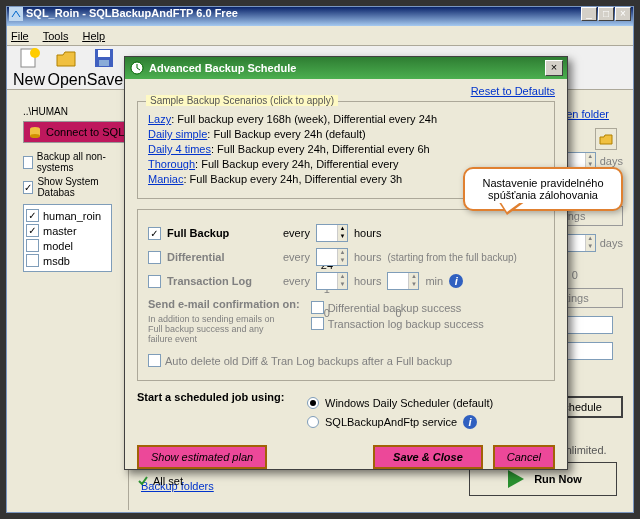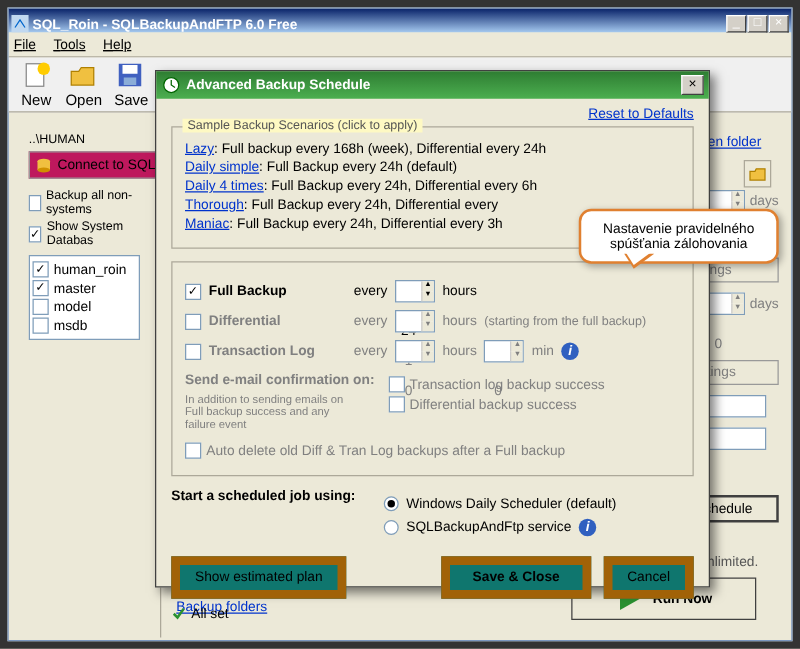--- a/index.html
+++ b/index.html
@@ -1,43 +1,43 @@
 <!DOCTYPE html>
 <html><head>
 <meta charset="utf-8">
 <style>
 * { box-sizing: border-box; margin: 0; padding: 0; font-family: Tahoma, sans-serif; font-size: 11px; }
 body { background: #333; width: 640px; height: 519px; position: relative; }
 
 .main-window { position: absolute; left: 6px; top: 6px; width: 628px; height: 507px; background: #ece9d8; border: 1px solid #7a96bf; }
-.titlebar { height: 19px; background: linear-gradient(#0a246a, #a6caf0); color: #fff; display: flex; align-items: flex-end; padding: 0 2px; }
+.titlebar { height: 19px; background: linear-gradient(#0a246a, #a6caf0); color: #fff; display: flex; align-items: flex-start; padding: 0 2px; }
 .titlebar svg { margin-right: 3px; }
 .titlebar-text { flex: 1; font-weight: bold; font-size: 11px; }
 .win-btns { display: flex; gap: 1px; }
 .win-btn { width: 16px; height: 14px; background: #d4d0c8; border: 1px solid #fff; border-right-color: #404040; border-bottom-color: #404040; font-size: 10px; text-align: center; line-height: 11px; cursor: pointer; }
 .menubar { height: 20px; background: #ece9d8; display: flex; align-items: center; padding: 0 4px; gap: 14px; border-bottom: 1px solid #aca899; }
 .menubar span { text-decoration: underline; text-decoration-color: #000; cursor: pointer; color: #000; }
 .menubar span::first-letter { text-decoration: underline; }
 .toolbar { height: 44px; background: #f0f0f0; border-bottom: 1px solid #aca899; display: flex; align-items: center; padding: 0 4px; gap: 2px; }
 .tbitem { display: flex; flex-direction: column; align-items: center; width: 36px; cursor: pointer; }
 .tbitem svg { width: 24px; height: 24px; }
-.tbitem span { font-size: 12px; color: #000; }
+.tbitem span { font-size: 16px; color: #000; }
 .sidebar { position: absolute; left: 0; top: 83px; width: 122px; height: 420px; border-right: 1px solid #aca899; padding: 16px; }
 .lbl { font-size: 10px; color: #000; }
 .btn-connect { width: 110px; height: 22px; margin: 4px 0 8px 0; border: 1px solid #999; background: #be185d; display: flex; align-items: center; padding: 0 4px; gap: 4px; cursor: pointer; }
 .chk-row { display: flex; align-items: center; gap: 4px; margin: 3px 0; }
 .chk { width: 13px; height: 13px; border: 1px solid #7f9db9; background: #fff; text-align: center; font-size: 10px; line-height: 11px; cursor: pointer; }
 .dblist { margin-top: 6px; border: 1px solid #7f9db9; background: #fff; padding: 2px; }
 .dblist .chk-row { margin: 2px 0; font-size: 11px; }
 
 .main-body { position: absolute; left: 122px; top: 83px; right: 0; bottom: 0; padding: 8px; }
 .open-folder { position: absolute; right: 24px; top: 18px; color: #0033cc; text-decoration: underline; cursor: pointer; }
 .folder-btn { position: absolute; right: 16px; top: 38px; width: 22px; height: 22px; border: 1px solid #aca899; background: #ece9d8; cursor: pointer; display:flex;align-items:center;justify-content:center; }
 .backup-link { position: absolute; left: 12px; bottom: 20px; color: #0033cc; text-decoration: underline; cursor: pointer; }
-.run-now { position: absolute; right: 28px; bottom: 16px; width: 148px; height: 34px; border: 1px solid #404040; background: #ece9d8; display: flex; align-items: center; justify-content: center; gap: 8px; font-weight: bold; cursor: pointer; }
+.run-now { position: absolute; right: 16px; bottom: 16px; width: 148px; height: 34px; border: 1px solid #404040; background: #ece9d8; display: flex; align-items: center; justify-content: center; gap: 8px; font-weight: bold; cursor: pointer; }
 
 .side-btn { border: 1px solid #999; background: #ece9d8; padding: 3px 8px; cursor: pointer; color: #808080; }
 .days-row { display: flex; align-items: center; gap: 4px; color: #808080; justify-content: flex-end; }
 .spin { width: 32px; height: 18px; border: 1px solid #7f9db9; background: #fff; display: flex; }
 .spin span:first-child { flex: 1; text-align: center; line-height: 16px; margin-top: 32px; }
 .spin-btns { width: 10px; display: flex; flex-direction: column; }
 .spin-btns div { flex: 1; border-left: 1px solid #ccc; font-size: 6px; text-align: center; line-height: 7px; cursor: pointer; background: #ece9d8; }
 
 .dialog { position: absolute; left: 124px; top: 56px; width: 444px; height: 414px; background: #ece9d8; border: 1px solid #404040; box-shadow: 4px 4px 8px rgba(0,0,0,0.5); z-index: 10; }
 .dlg-title { height: 22px; background: linear-gradient(#2e7d32, #4caf50); color: #fff; display: flex; align-items: center; padding: 0 4px; font-weight: bold; font-size: 12px; }
@@ -58,21 +58,21 @@
 .small-note { color: #808080; font-size: 10px; }
 
 .email-note { color: #808080; font-size: 9px; width: 140px; display: inline-block; vertical-align: top; margin-top:4px; }
 .email-chks { display: inline-block; vertical-align: top; margin-left: 8px; }
 
 .sched-row { margin: 6px 0; display: flex; align-items: center; gap: 6px; }
 .radio { width: 12px; height: 12px; border: 1px solid #7f9db9; border-radius: 50%; background: #fff; display: inline-flex; align-items: center; justify-content: center; cursor: pointer; }
 .radio .dot { width: 6px; height: 6px; background: #000; border-radius: 50%; }
 
 .dlg-buttons { display: flex; justify-content: space-between; margin-top: 10px; }
-.btn { border: 7px solid #a16207; background: #0f766e; padding: 4px 12px; cursor: pointer; }
+.btn { border: 2px solid #a16207; background: #ec4899; padding: 4px 12px; cursor: pointer; font-style: italic; }
 .btn-bold { font-weight: bold; padding: 4px 18px; }
 .allset { margin-top: 6px; display: flex; align-items: center; gap: 4px; color: #000; font-size: 10px; }
 
 .tooltip { position: absolute; right: -56px; top: 110px; width: 160px; background: #fff; border: 2px solid #e08030; border-radius: 10px; padding: 8px 10px; text-align: center; font-size: 11px; color: #000; z-index: 20; box-shadow: 2px 2px 6px rgba(0,0,0,0.3); }
 .tooltip::after { content: ''; position: absolute; bottom: -18px; left: 30px; border: 12px solid transparent; border-top-color: #e08030; transform: skewX(-20deg); }
 .tooltip::before { content: ''; position: absolute; bottom: -13px; left: 32px; border: 10px solid transparent; border-top-color: #fff; transform: skewX(-20deg); z-index: 1; }
 
 .info-icon { width: 14px; height: 14px; border-radius: 50%; background: #3060c0; color: #fff; font-weight: bold; text-align: center; line-height: 14px; font-style: italic; display: inline-block; }
 
 .rt-col { position: absolute; right: 10px; top: 62px; width: 110px; }
@@ -292,25 +292,25 @@
         <span class="info-icon">i</span>
       </div>
       <div style="margin-top:8px">
         <div style="display:inline-block;vertical-align:top">
           <div class="gray" style="font-weight:bold">Send e-mail confirmation on:</div>
           <div class="email-note">In addition to sending emails on Full backup success and any failure event</div>
         </div>
         <div class="email-chks">
           <div class="chk-row gray">
               <div class="chk"></div>
-              <span>Transaction log backup success</span>
+              <span>Differential backup success</span>
             </div>
           <div class="chk-row gray">
               <div class="chk"></div>
-              <span>Differential backup success</span>
+              <span>Transaction log backup success</span>
             </div>
         </div>
       </div>
       <div class="chk-row gray" style="margin-top:10px">
           <div class="chk"></div>
           <span>Auto delete old Diff &amp; Tran Log backups after a Full backup</span>
         </div>
     </div>
 
     <div style="display:flex;gap:20px;margin-top:4px">

